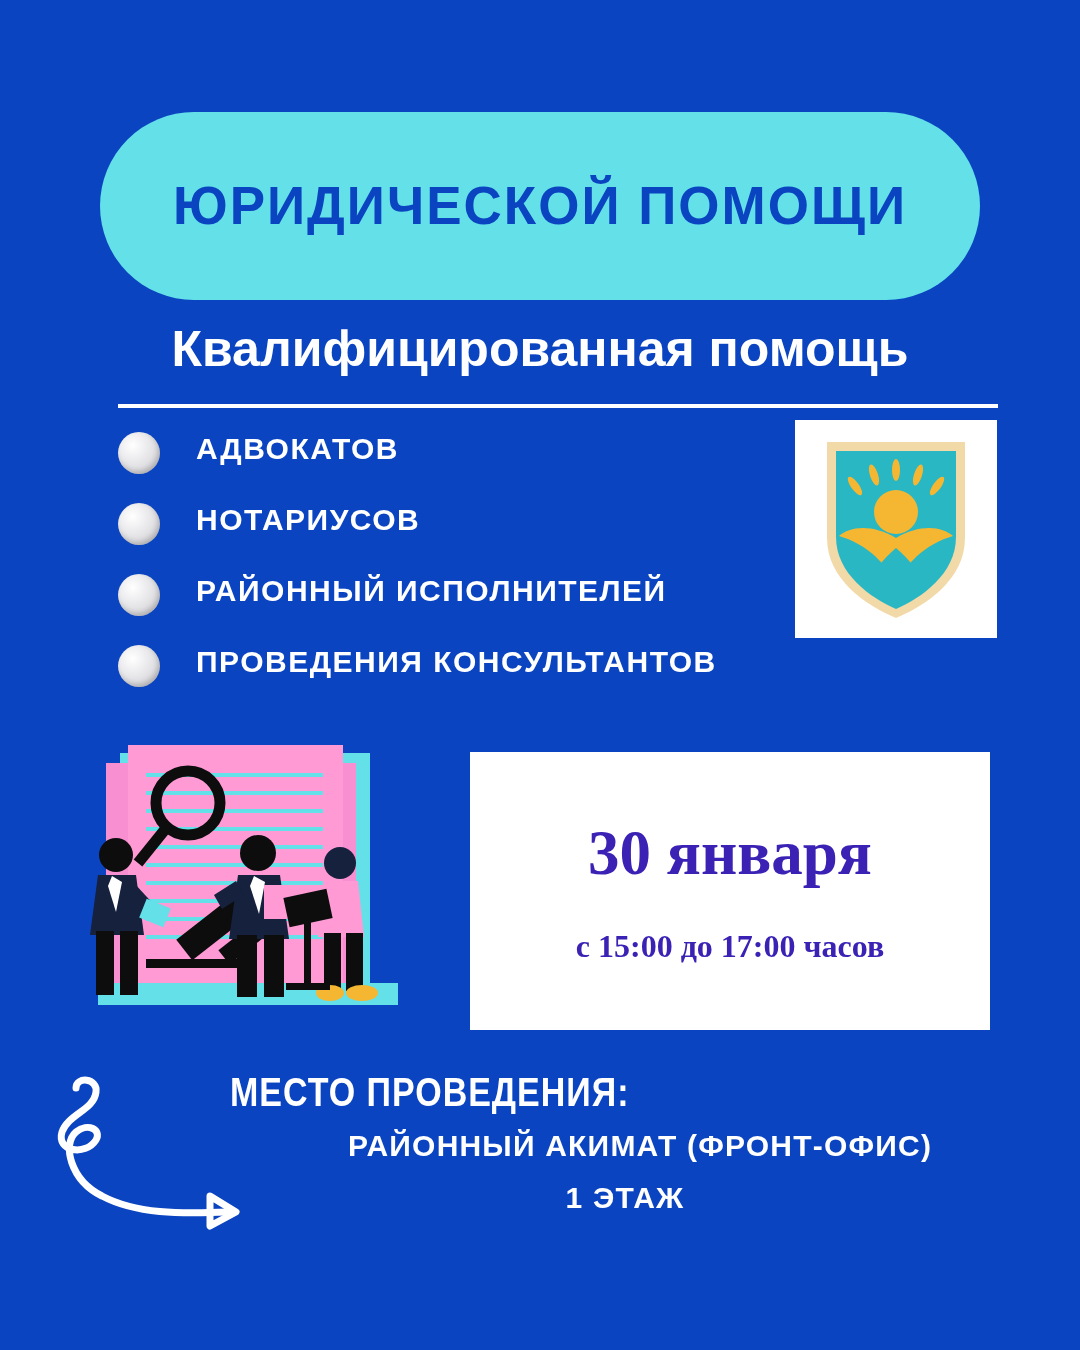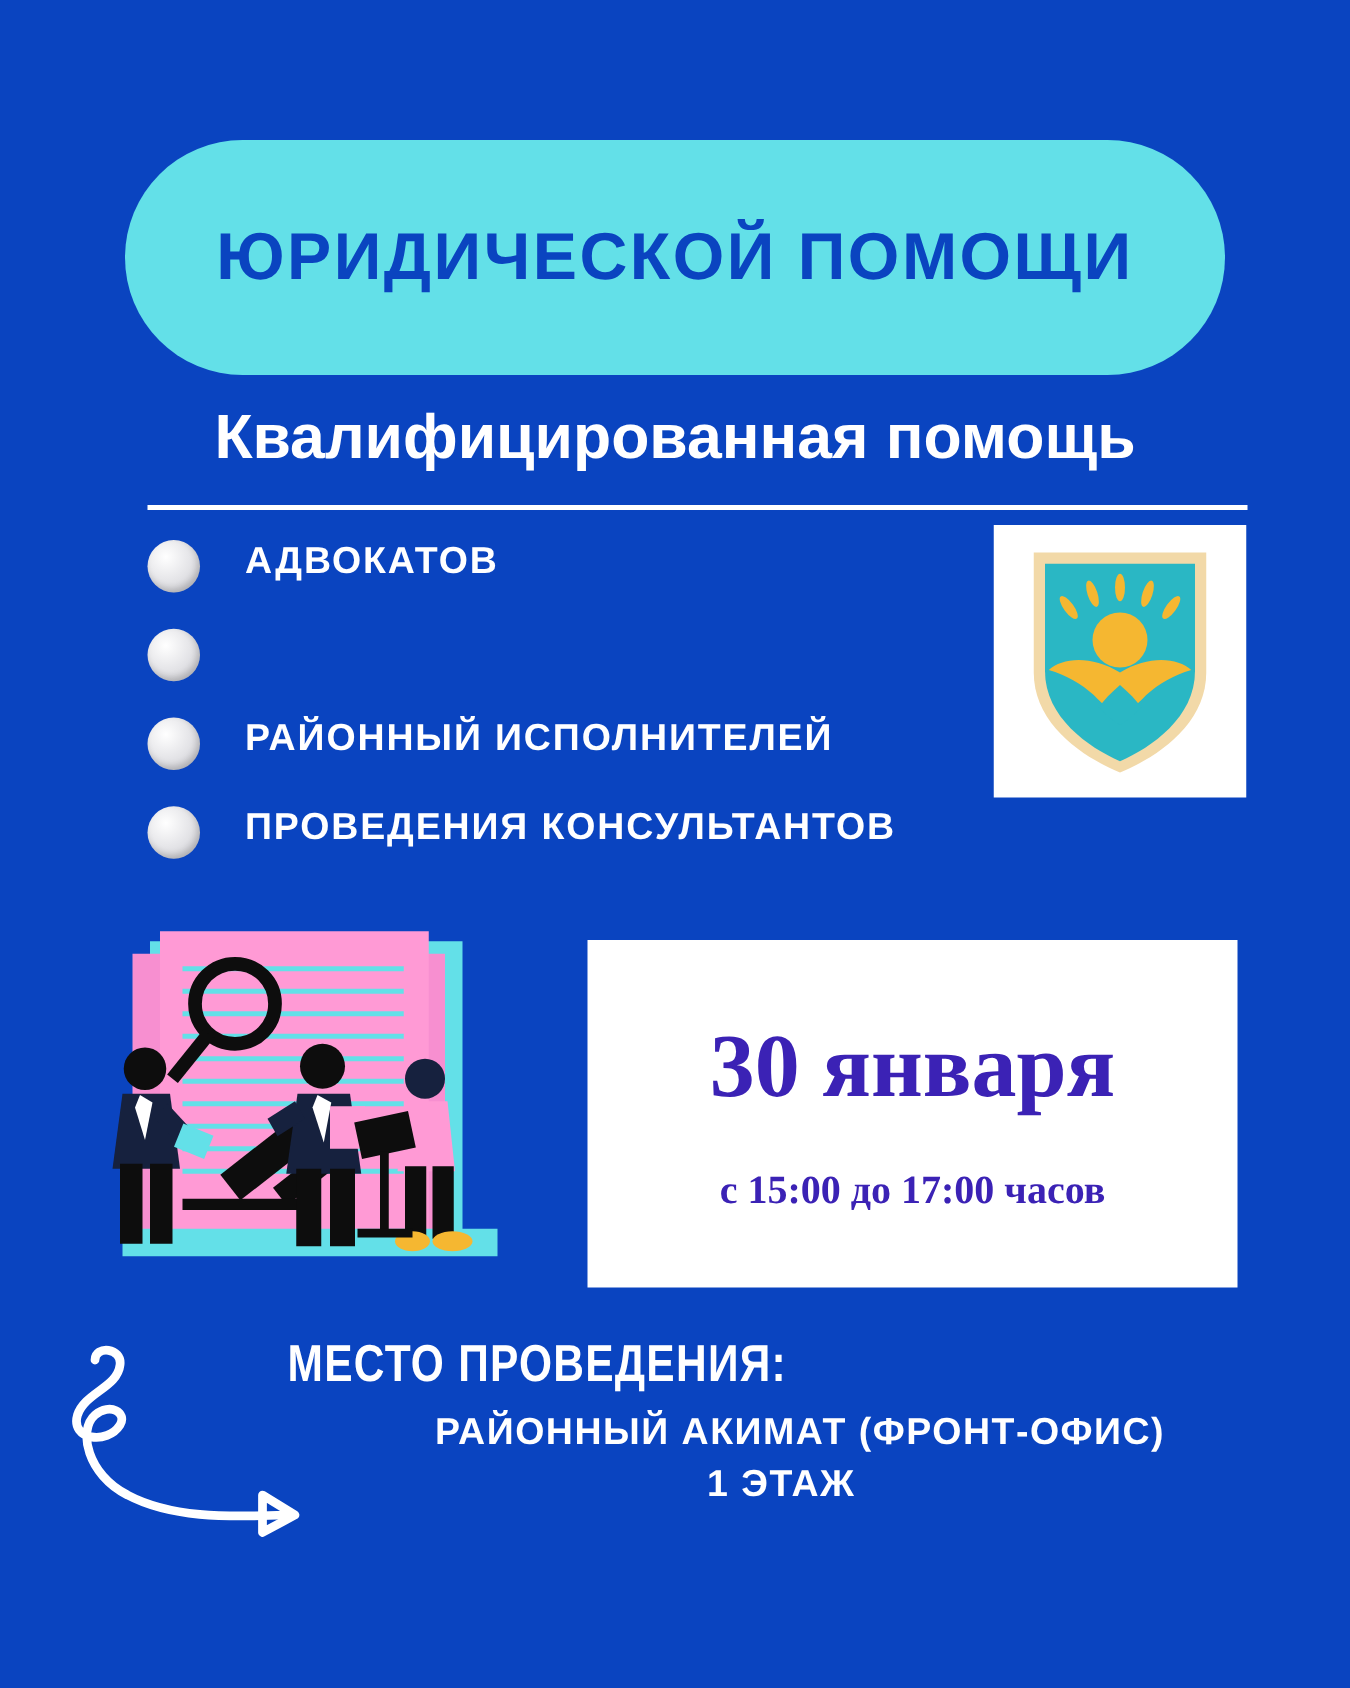--- a/index.html
+++ b/index.html
@@ -118,21 +118,21 @@
     background: #ffffff;
     display: flex;
     flex-direction: column;
     align-items: center;
     justify-content: center;
   }
   .date-main {
     color: #3b22b5;
     font-family: "Liberation Serif", serif;
     font-weight: bold;
-    font-size: 72px;
+    font-size: 63px;
     margin-bottom: 38px;
   }
   .date-time {
     color: #3b22b5;
     font-family: "Liberation Serif", serif;
     font-weight: bold;
     font-size: 32px;
   }
 
   
@@ -150,21 +150,21 @@
     transform: scaleY(1.22);
     transform-origin: left top;
     margin-bottom: 22px;
   }
   .venue-line {
     color: #ffffff;
     font-weight: bold;
     font-size: 30px;
     letter-spacing: 1.2px;
     text-align: center;
-    margin-top: 8px;
+    margin-top: 18px;
   }
   .venue-line.l1 { text-align: center; padding-left: 30px; }
 
   
   .arrow-doodle {
     position: absolute;
     left: 40px;
     top: 1070px;
     width: 240px;
     height: 180px;
@@ -180,20 +180,21 @@
 <div class="subtitle">Квалифицированная помощь</div>
 <div class="divider"></div>
 
 <div class="bullets">
   <div class="bullet-row">
     <span class="bullet-dot"></span>
     <span class="bullet-label">АДВОКАТОВ</span>
   </div>
   <div class="bullet-row">
     <span class="bullet-dot"></span>
+    <span class="bullet-label">НОТАРИУСОВ</span>
   </div>
   <div class="bullet-row">
     <span class="bullet-dot"></span>
     <span class="bullet-label">РАЙОННЫЙ ИСПОЛНИТЕЛЕЙ</span>
   </div>
   <div class="bullet-row">
     <span class="bullet-dot"></span>
     <span class="bullet-label">ПРОВЕДЕНИЯ КОНСУЛЬТАНТОВ</span>
   </div>
 </div>

